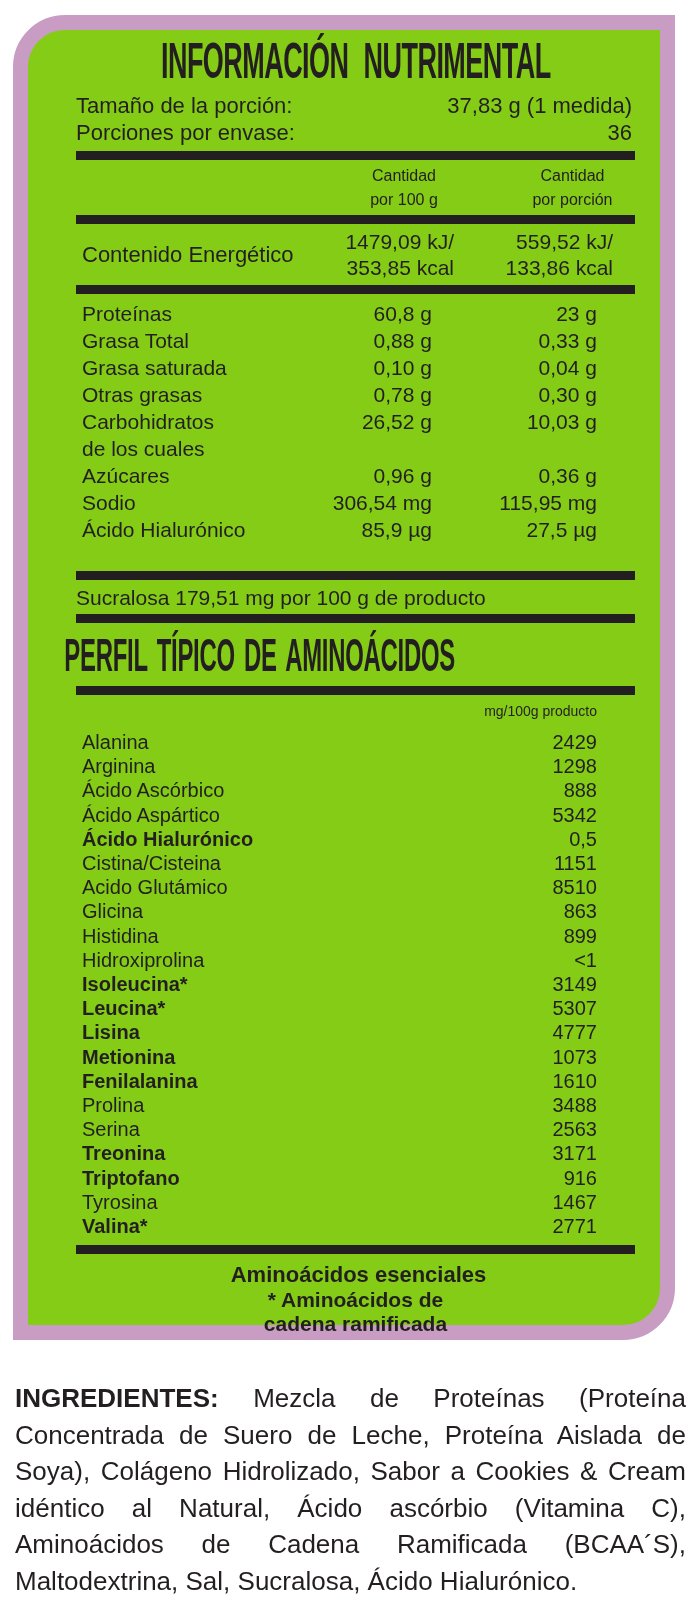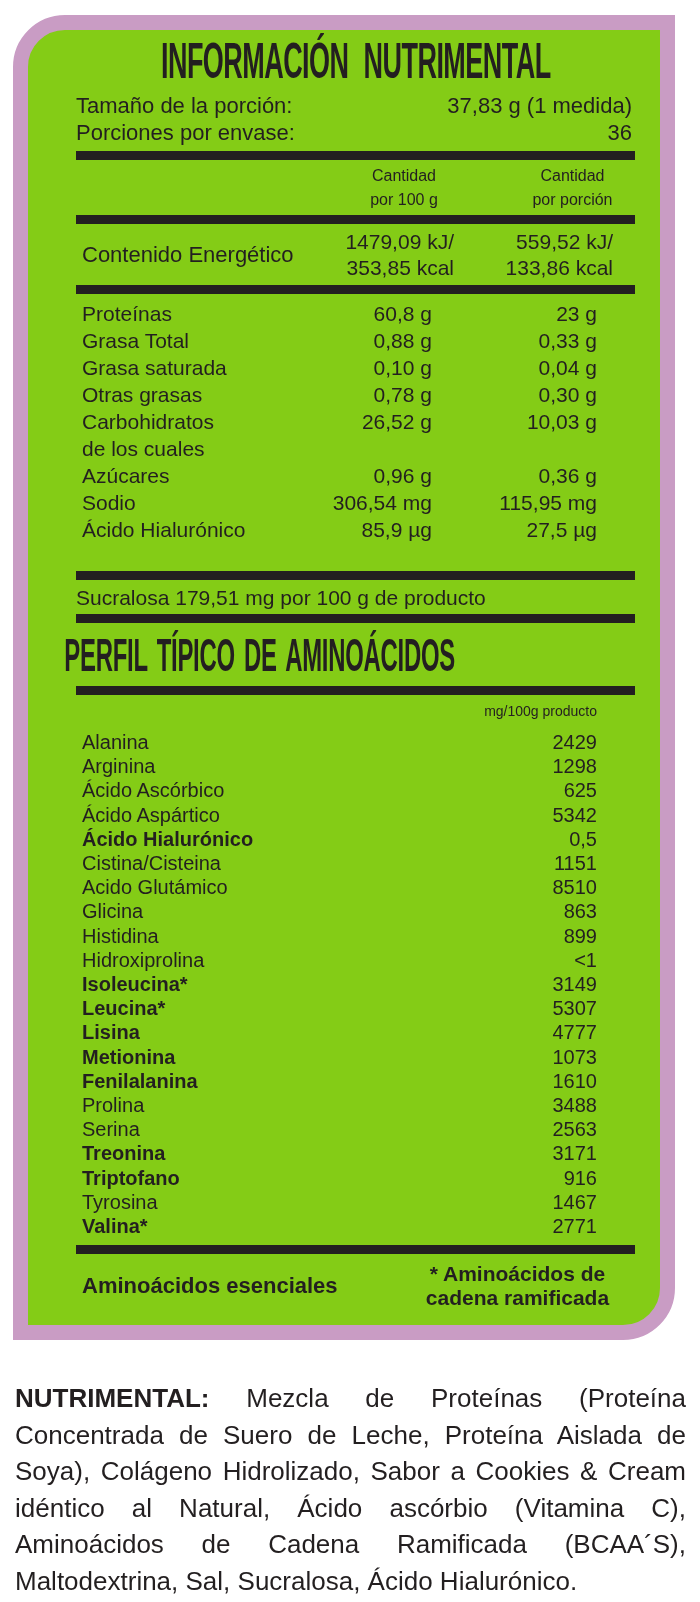--- a/index.html
+++ b/index.html
@@ -71,21 +71,21 @@
   
   .sweetener{margin-top:4px; text-align:left; font-size:21px; line-height:27px;}
   
   .unit-header{margin-top:3px; font-size:14px; line-height:26px; text-align:right; padding-right:38px;}
   .amino-rows{margin-top:6px; font-size:20px; line-height:24.2px;}
   .am-row{display:flex;}
   .am-row.bold .am-name{font-weight:700;}
   .am-name{flex:1; padding-left:6px;}
   .am-value{width:200px; text-align:right; padding-right:38px;}
   
-  .foot{display:flex; margin-top:8px; align-items:center;}
+  .foot{display:flex; margin-top:8px; align-items:center;flex-direction:column;}
   .foot-left{flex:1; font-weight:700; font-size:22px; padding-left:6px;}
   .foot-right{width:235px; font-weight:700; font-size:21px; line-height:24px; text-align:center;}
   
   .ingredients{
     position:absolute; left:15px; right:14px; top:1380px;
     font-size:26px; line-height:36.6px;
     text-align:justify;
   }
   .ing-label{font-weight:700;}
 </style>
@@ -206,21 +206,21 @@
         <div class="am-row">
     <span class="am-name">Alanina</span>
     <span class="am-value">2429</span>
   </div>
         <div class="am-row">
     <span class="am-name">Arginina</span>
     <span class="am-value">1298</span>
   </div>
         <div class="am-row">
     <span class="am-name">Ácido Ascórbico</span>
-    <span class="am-value">625</span>
+    <span class="am-value">888</span>
   </div>
         <div class="am-row">
     <span class="am-name">Ácido Aspártico</span>
     <span class="am-value">5342</span>
   </div>
         <div class="am-row bold">
     <span class="am-name">Ácido Hialurónico</span>
     <span class="am-value">0,5</span>
   </div>
         <div class="am-row">
@@ -295,13 +295,13 @@
       <span class="foot-left">Aminoácidos esenciales</span>
       <span class="foot-right">
         <span>* Aminoácidos de</span><br>
         <span>cadena ramificada</span>
       </span>
     </div>
 
   </div>
 </div>
 
-<p class="ingredients"><b class="ing-label">NUTRIMENTAL:</b><span> Mezcla de Proteínas (Proteína Concentrada de Suero de Leche,  Proteína Aislada de Soya), Colágeno Hidrolizado, Sabor a Cookies &amp; Cream idéntico al Natural, Ácido ascórbio (Vitamina C), Aminoácidos de Cadena Ramificada (BCAA´S), Maltodextrina, Sal, Sucralosa, Ácido Hialurónico.</span></p>
+<p class="ingredients"><b class="ing-label">INGREDIENTES:</b><span> Mezcla de Proteínas (Proteína Concentrada de Suero de Leche,  Proteína Aislada de Soya), Colágeno Hidrolizado, Sabor a Cookies &amp; Cream idéntico al Natural, Ácido ascórbio (Vitamina C), Aminoácidos de Cadena Ramificada (BCAA´S), Maltodextrina, Sal, Sucralosa, Ácido Hialurónico.</span></p>
 
 </body></html>

